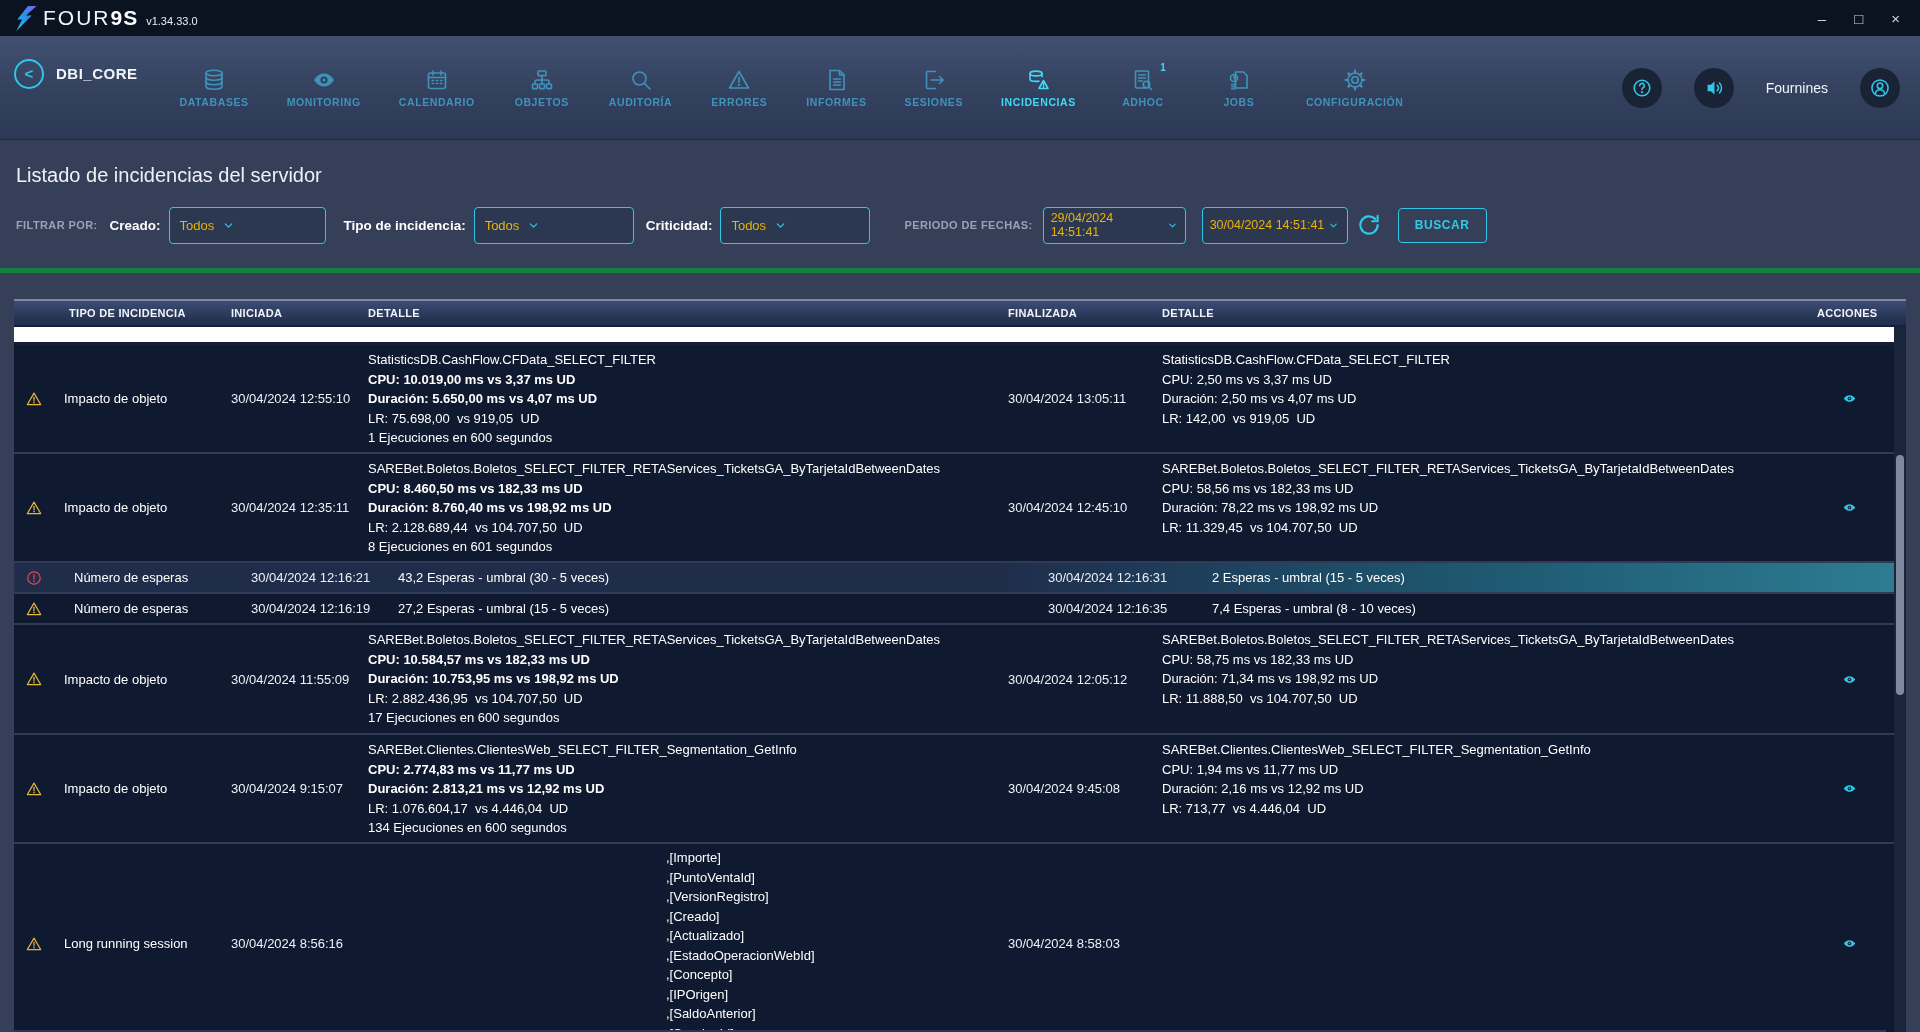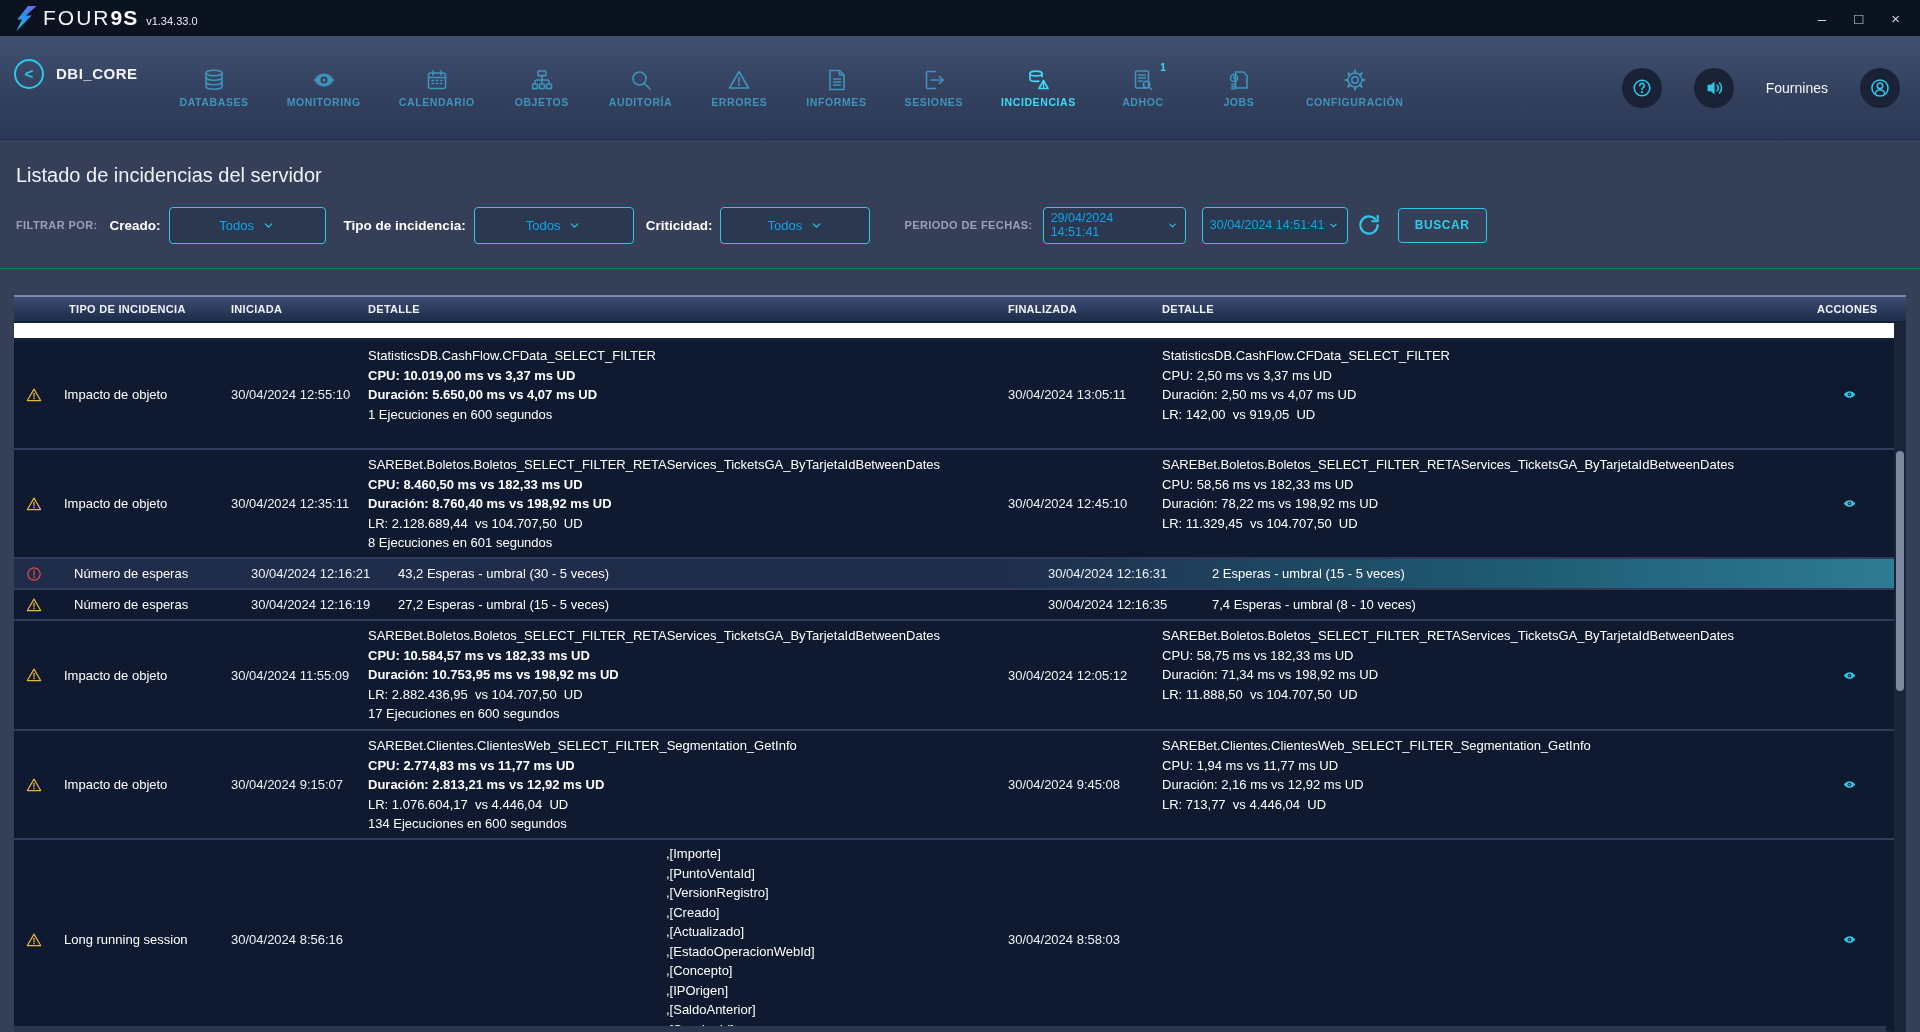--- a/index.html
+++ b/index.html
@@ -31,27 +31,27 @@
   .nav-item.active{color:#41d8f5;}
   .nav-badge{position:absolute;top:-6px;right:6px;font-size:10px;color:#41d8f5;font-weight:600;}
   .nav-right{margin-left:auto;display:flex;align-items:center;gap:32px;}
   .circle-btn{width:40px;height:40px;border-radius:50%;background:#1a2335;display:flex;
     align-items:center;justify-content:center;color:#2ec7e8;}
   .circle-btn svg{width:22px;height:22px;stroke:currentColor;fill:none;stroke-width:1.7;
     stroke-linecap:round;stroke-linejoin:round;}
   .user-name{font-size:14px;color:#f2f5fa;}
 
   
-  .content-header{padding:24px 16px 24px;border-bottom:1px solid #15803d;}
+  .content-header{padding:24px 16px 24px;border-bottom:5px solid #15803d;}
   .page-title{font-size:20px;line-height:22px;font-weight:400;color:#eef1f7;margin:0 0 20px;}
   .filter-row{display:flex;align-items:center;height:38px;}
   .lbl-caps{font-size:11px;font-weight:700;letter-spacing:.4px;color:#9aa2b5;}
   .lbl{font-size:13.5px;font-weight:600;color:#fff;}
   .dd{height:37px;background:#2c3750;border:1.5px solid #2ec7e8;border-radius:4px;display:flex;
-    align-items:center;justify-content:center;padding:0 10px;color:#0ea5e9;font-size:13px;}
+    align-items:center;justify-content:flex-start;padding:0 10px;color:#eab308;font-size:13px;}
   .dd .chev{width:13px;height:13px;stroke:#2ec7e8;stroke-width:2.2;fill:none;stroke-linecap:round;stroke-linejoin:round;flex:none;margin-left:8px;}
   .dd.date{font-size:12.5px;padding:0 7px;}
   .refresh-btn{width:26px;height:26px;color:#2ec7e8;}
   .refresh-btn svg{width:26px;height:26px;stroke:currentColor;fill:none;stroke-width:2;stroke-linecap:round;stroke-linejoin:round;}
   .buscar-btn{height:35px;border:1.5px solid #2ec7e8;border-radius:4px;color:#31cbe9;
     font-size:12px;font-weight:600;letter-spacing:.6px;display:flex;align-items:center;
     padding:0 16px;background:transparent;}
 
   
   .table-wrap{position:relative;margin:26px 14px 0;height:738px;overflow:hidden;background:#16213a;}
@@ -330,20 +330,21 @@
           <line x1="12" y1="9.5" x2="12" y2="14.8"></line>
           <line x1="12" y1="17.3" x2="12" y2="17.4" stroke-width="2.4"></line>
         </svg>
     </div>
     <div class="cell c-tipo">Impacto de objeto</div>
     <div class="cell c-date ini">30/04/2024 12:55:10</div>
     <div class="cell c-det d1 metrics">
         <div>StatisticsDB.CashFlow.CFData_SELECT_FILTER</div>
         <div>CPU: 10.019,00 ms vs 3,37 ms UD</div>
         <div>Duración: 5.650,00 ms vs 4,07 ms UD</div>
+        <div>LR: 75.698,00  vs 919,05  UD</div>
         <div>1 Ejecuciones en 600 segundos</div>
       </div>
     <div class="cell c-date fin">30/04/2024 13:05:11</div>
     <div class="cell c-det d2">
         <div>StatisticsDB.CashFlow.CFData_SELECT_FILTER</div>
         <div>CPU: 2,50 ms vs 3,37 ms UD</div>
         <div>Duración: 2,50 ms vs 4,07 ms UD</div>
         <div>LR: 142,00  vs 919,05  UD</div>
       </div>
     <div class="cell c-act">

